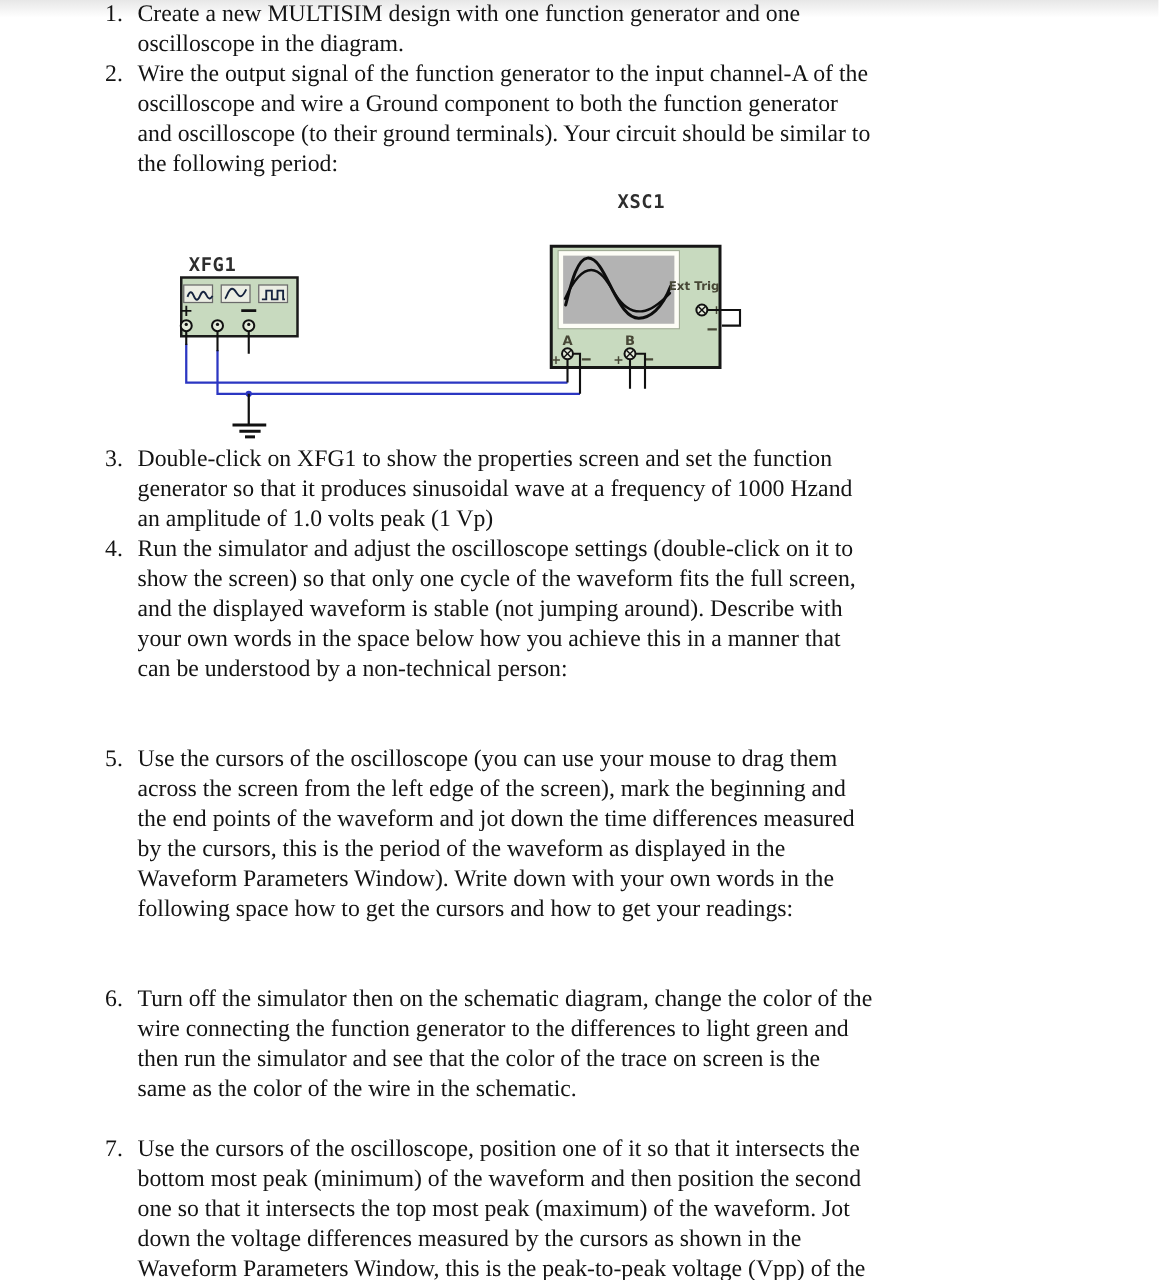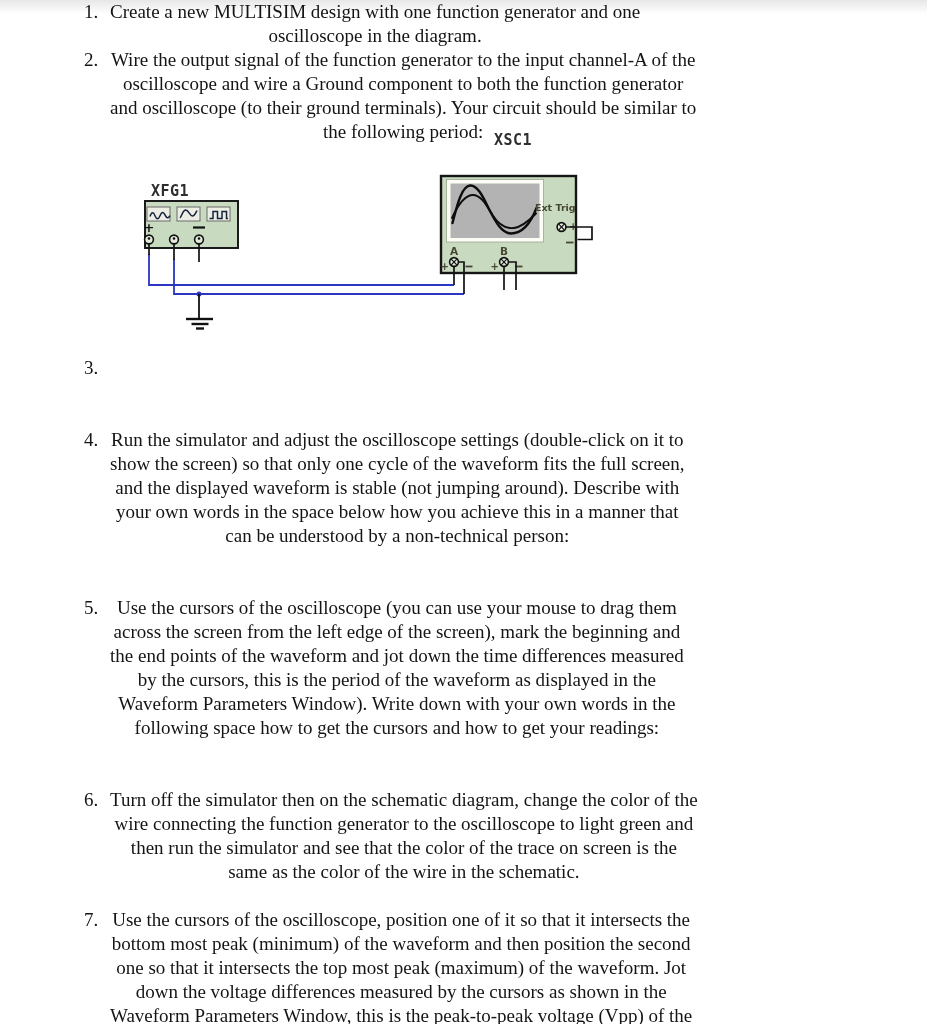--- a/index.html
+++ b/index.html
@@ -5,22 +5,22 @@
   html,body{margin:0;padding:0;background:#ffffff;}
   .page{
     position:relative;width:927px;height:1024px;background:#ffffff;overflow:hidden;
     font-family:"Liberation Serif","DejaVu Serif",serif;color:#141414;
   }
   .top-fade{position:absolute;top:0;left:0;width:927px;height:14px;
     background:linear-gradient(#e7e7e7,rgba(255,255,255,0));pointer-events:none;}
   .item{position:absolute;left:84px;width:800px;display:flex;
     font-size:19px;line-height:24px;}
   .item .num{width:26px;flex:0 0 26px;}
-  .item .body{white-space:pre;text-align:center;}
-  .diagram{position:absolute;left:0;top:128px;width:749px;height:211px;}
+  .item .body{white-space:pre;}
+  .diagram{position:absolute;left:0;top:149px;width:749px;height:211px;}
   svg text{user-select:none;}
   .reflabel{font-family:"DejaVu Sans Mono","Liberation Mono",monospace;
     font-weight:bold;font-size:15px;fill:#2e2e2e;letter-spacing:0.5px;}
   .tinylabel{font-family:"DejaVu Sans","Liberation Sans",sans-serif;
     font-weight:bold;fill:#474736;}
 </style>
 </head>
 <body>
 
 <div class="page">
@@ -33,20 +33,23 @@
   </div>
   <div class="item" style="top:48px">
     <span class="num">2.</span>
     <div class="body">Wire the output signal of the function generator to the input channel-A of the
 oscilloscope and wire a Ground component to both the function generator
 and oscilloscope (to their ground terminals). Your circuit should be similar to
 the following period:</div>
   </div>
   <div class="item" style="top:356px">
     <span class="num">3.</span>
+    <div class="body">Double-click on XFG1 to show the properties screen and set the function
+generator so that it produces sinusoidal wave at a frequency of 1000 Hzand
+an amplitude of 1.0 volts peak (1 Vp)</div>
   </div>
   <div class="item" style="top:428px">
     <span class="num">4.</span>
     <div class="body">Run the simulator and adjust the oscilloscope settings (double-click on it to
 show the screen) so that only one cycle of the waveform fits the full screen,
 and the displayed waveform is stable (not jumping around). Describe with
 your own words in the space below how you achieve this in a manner that
 can be understood by a non-technical person:</div>
   </div>
   <div class="item" style="top:596px">
@@ -54,21 +57,21 @@
     <div class="body">Use the cursors of the oscilloscope (you can use your mouse to drag them
 across the screen from the left edge of the screen), mark the beginning and
 the end points of the waveform and jot down the time differences measured
 by the cursors, this is the period of the waveform as displayed in the
 Waveform Parameters Window). Write down with your own words in the
 following space how to get the cursors and how to get your readings:</div>
   </div>
   <div class="item" style="top:788px">
     <span class="num">6.</span>
     <div class="body">Turn off the simulator then on the schematic diagram, change the color of the
-wire connecting the function generator to the oscilloscope to light green and
+wire connecting the function generator to the differences to light green and
 then run the simulator and see that the color of the trace on screen is the
 same as the color of the wire in the schematic.</div>
   </div>
   <div class="item" style="top:908px">
     <span class="num">7.</span>
     <div class="body">Use the cursors of the oscilloscope, position one of it so that it intersects the
 bottom most peak (minimum) of the waveform and then position the second
 one so that it intersects the top most peak (maximum) of the waveform. Jot
 down the voltage differences measured by the cursors as shown in the
 Waveform Parameters Window, this is the peak-to-peak voltage (Vpp) of the</div>

